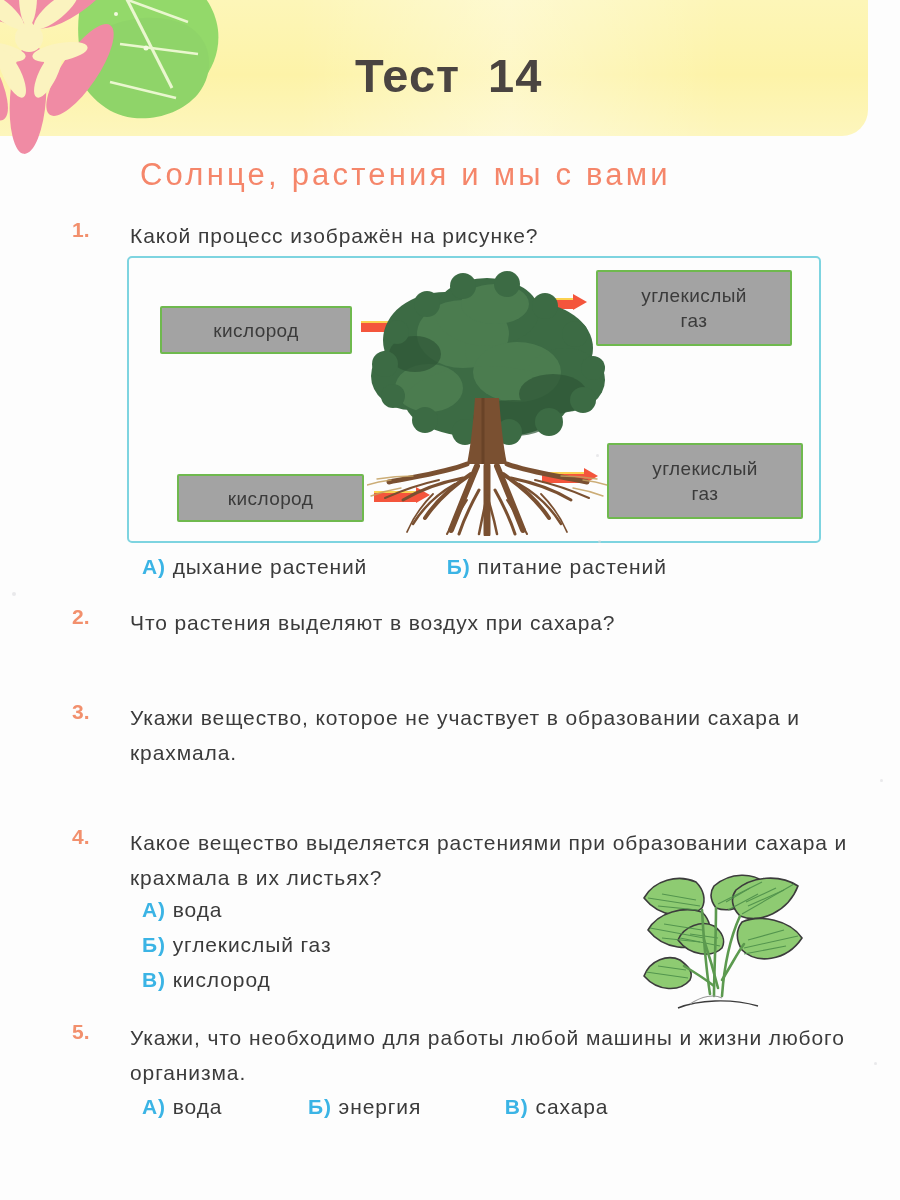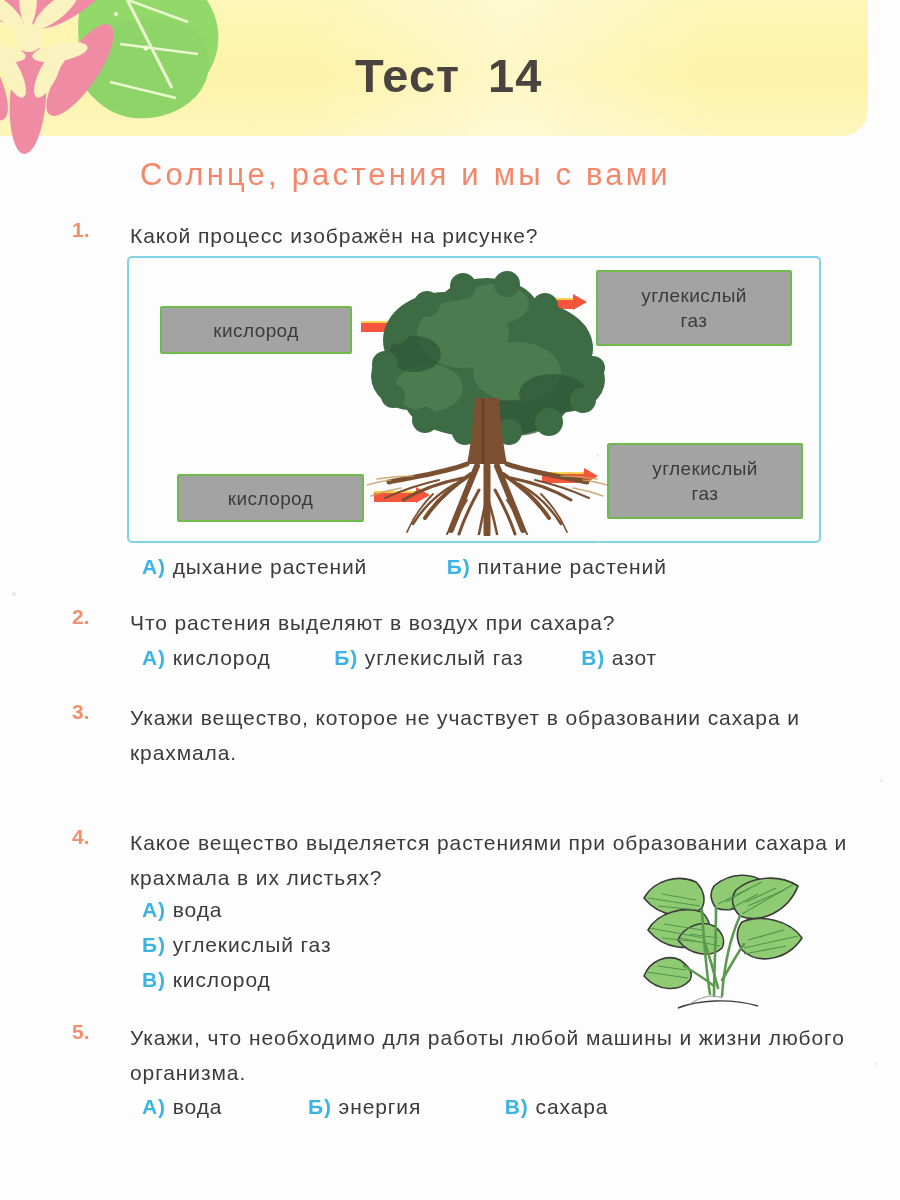--- a/index.html
+++ b/index.html
@@ -395,27 +395,20 @@
 
   <div class="opt-row" style="top:555px;">
     <span class="opt"><span class="opt-letter">А)</span> <span class="opt-label">дыхание растений</span></span>
     <span style="display:inline-block;width:66px;"></span>
     <span class="opt"><span class="opt-letter">Б)</span> <span class="opt-label">питание растений</span></span>
   </div>
 
   <div class="question" style="top:605px;">
     <div class="q-num">2.</div>
     <div class="q-text">Что растения выделяют в воздух при сахара?</div>
-  </div>
-  <div class="opt-row" style="top:646px;">
-    <span class="opt"><span class="opt-letter">А)</span> <span class="opt-label">кислород</span></span>
-    <span style="display:inline-block;width:50px;"></span>
-    <span class="opt"><span class="opt-letter">Б)</span> <span class="opt-label">углекислый газ</span></span>
-    <span style="display:inline-block;width:44px;"></span>
-    <span class="opt"><span class="opt-letter">В)</span> <span class="opt-label">азот</span></span>
   </div>
 
   <div class="question" style="top:700px;">
     <div class="q-num">3.</div>
     <div class="q-text">Укажи вещество, которое не участвует в образовании сахара и крахмала.</div>
   </div>
 
   <div class="question" style="top:825px;">
     <div class="q-num">4.</div>
     <div class="q-text">Какое вещество выделяется растениями при образовании сахара и крахмала в их листьях?</div>

